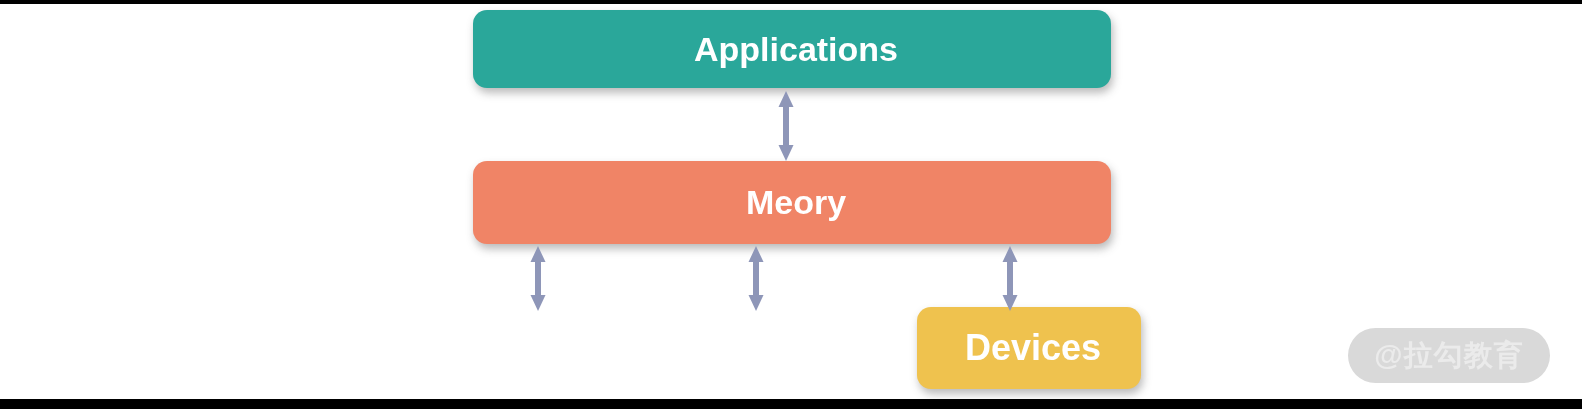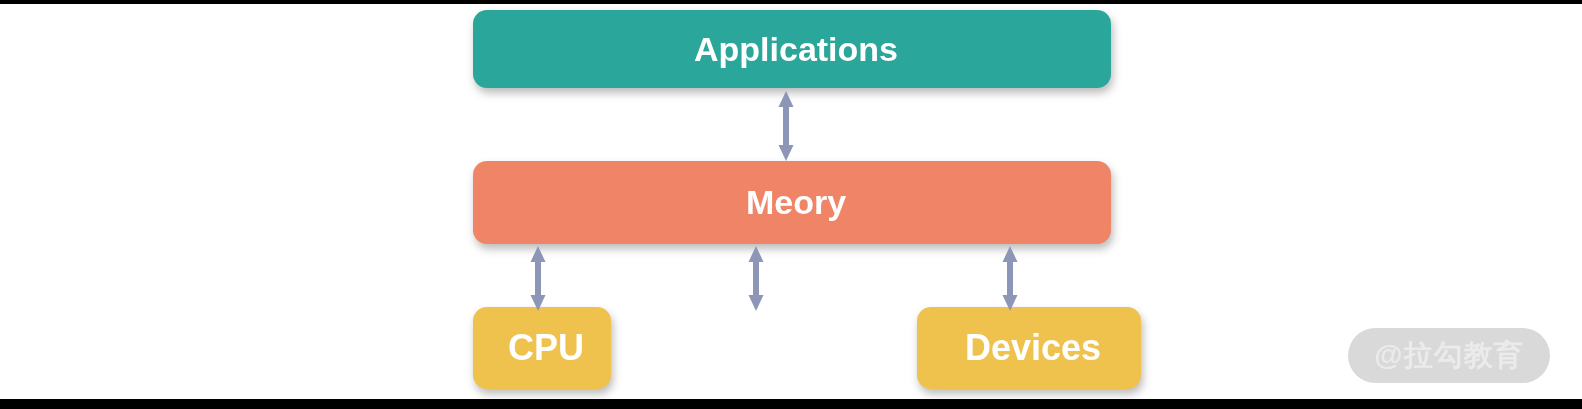--- a/index.html
+++ b/index.html
@@ -100,23 +100,20 @@
   <div class="bar bottom"></div>
 
   <div class="node node-applications">
     <span>Applications</span>
   </div>
 
   <div class="node node-kernel">
     <span>Meory</span>
   </div>
 
-  <div class="node node-cpu">
-    <span>CPU</span>
-  </div>
 
 
   <div class="node node-devices">
     <span>Devices</span>
   </div>
 
   <div class="arrow arrow-app-kernel">
     <svg width="16" height="70" viewBox="0 0 16 70" xmlns="http://www.w3.org/2000/svg">
       <polygon points="8,0 15.5,16 0.5,16" fill="#8E96B8"></polygon>
       <rect x="5" y="14" width="6" height="42" fill="#8E96B8"></rect>

